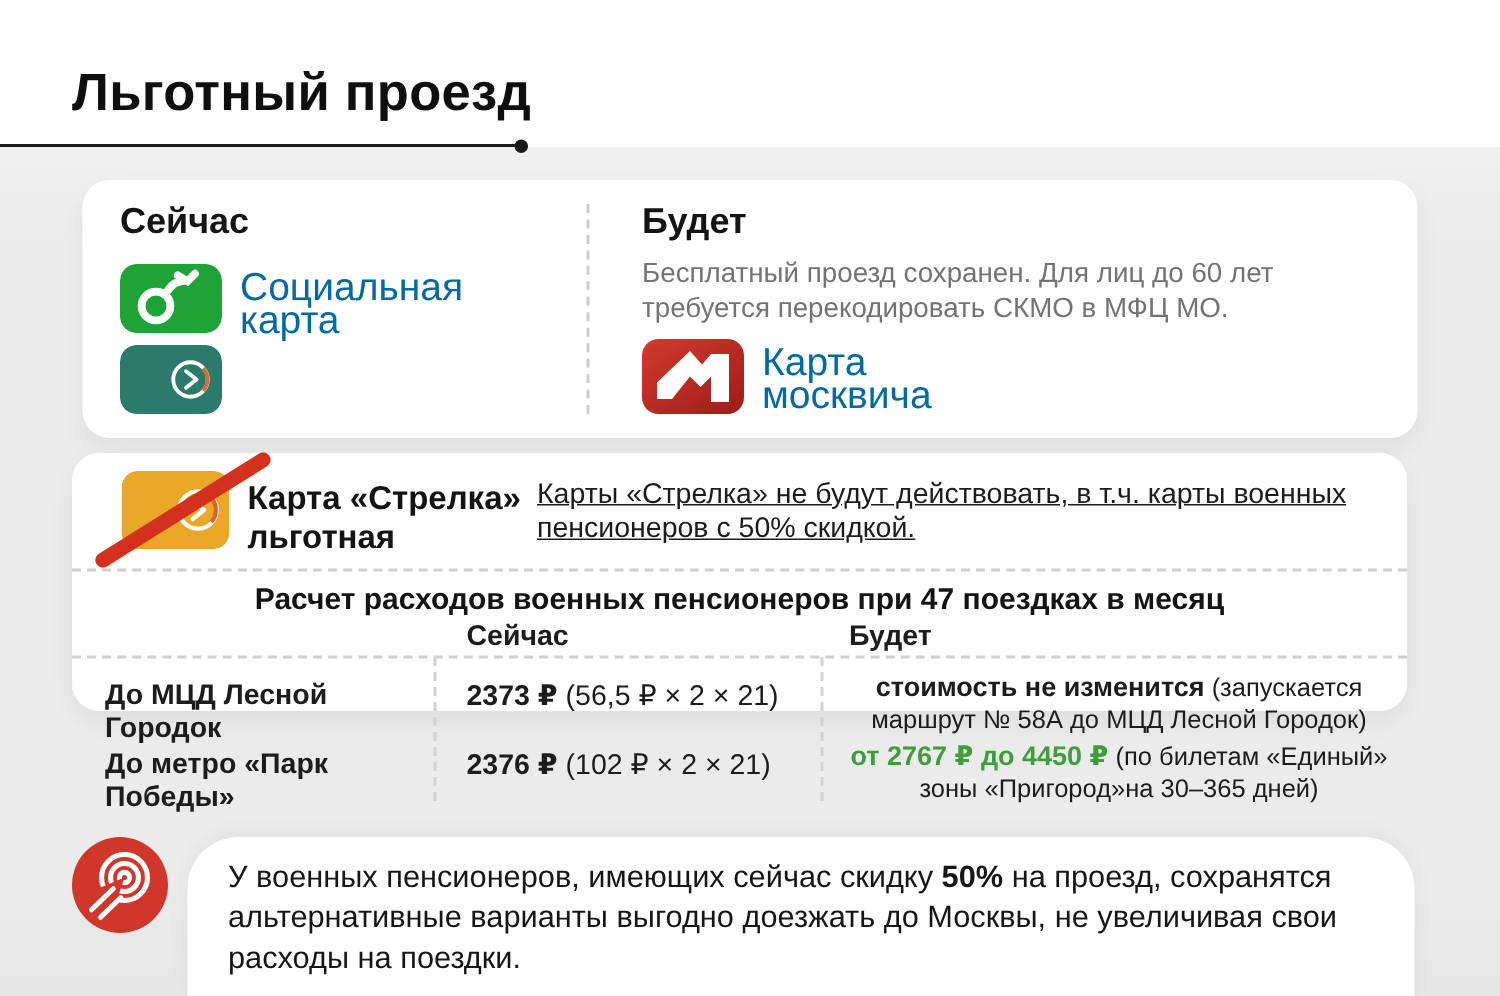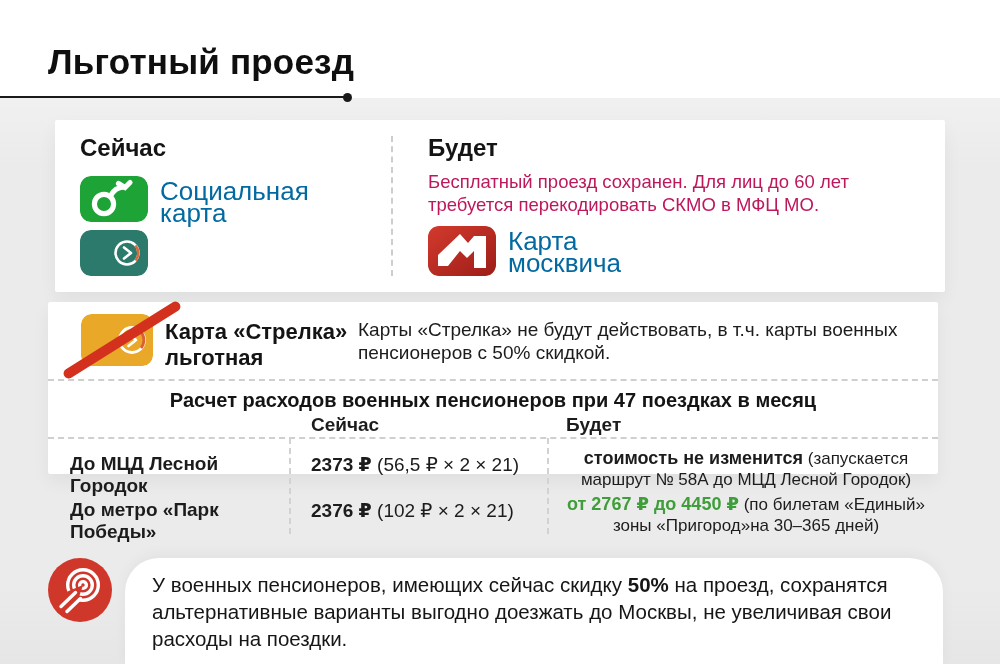--- a/index.html
+++ b/index.html
@@ -13,27 +13,27 @@
     background:linear-gradient(180deg,#f0f0f0 0%,#ebebeb 12%,#ebebeb 86%,#e6e6e6 100%); }
 
   
   .page-title { position:absolute; left:48px; top:42px; font-size:35px; font-weight:bold;
     color:#0f0f0f; letter-spacing:.2px; }
   .title-line { position:absolute; left:0; top:96px; width:348px; height:2px; background:#1a1a1a; }
   .title-line .dot { position:absolute; right:-4px; top:-3.5px; width:9px; height:9px;
     border-radius:50%; background:#1a1a1a; }
 
   
-  .card { position:absolute; background:#fff; border-radius:2px;
+  .card { position:absolute; background:#fff; border-radius:18px;
     box-shadow:0 8px 18px rgba(0,0,0,.05); }
   .card1 { left:55px; top:120px; width:890px; height:172px; }
   .card2 { left:48px; top:302px; width:890px; height:172px; }
 
   h2.block-heading { position:absolute; font-size:24px; font-weight:bold; color:#141414; }
-  .txt { font-size:18.5px; line-height:23px; color:#be185d; }
+  .txt { font-size:18.5px; line-height:23px; color:#737373; }
   .lbl { font-size:26px; line-height:22px; font-weight:normal; color:#0369a1; }
 
   .icon-rect { border-radius:11px; display:block; }
 
   
   .now-heading { left:25px; top:14px; }
   .future-heading { left:373px; top:14px; }
   .icon-social { position:absolute; left:25px; top:56px; }
   .label-social { position:absolute; left:105px; top:60px; width:140px; }
   .icon-strelka-student { position:absolute; left:25px; top:110px; }
@@ -45,21 +45,21 @@
   .label-moskvich { position:absolute; left:453px; top:110px; width:110px; }
   .moskvich-note { position:absolute; left:557px; top:108px; width:315px; }
 
   
   .strelka-block { position:absolute; left:33px; top:12px; width:72px; height:52px; }
   .strike-line { position:absolute; left:-27px; top:21px; width:136px; height:10px;
     background:#d4301e; border-radius:6px; transform:rotate(-32deg); }
   .label-strelka-lgot { position:absolute; left:117px; top:17px; width:210px;
     font-size:22px; line-height:26px; font-weight:bold; color:#141414; }
   .strelka-desc { position:absolute; left:310px; top:16px; width:575px;
-    font-size:19px; line-height:23px; }
+    font-size:19px; line-height:23px;text-decoration:underline; }
   .hr-dash { position:absolute; left:0; width:890px; border-top:2px dashed #cfcfcf; }
   .hr1 { top:77px; } .hr2 { top:135px; }
   .table-title { position:absolute; left:0; top:87px; width:890px; text-align:center;
     font-size:20px; font-weight:bold; color:#141414; }
   .col-head { position:absolute; top:112px; font-size:19px; font-weight:bold; }
   .col-head-now { left:263px; } .col-head-future { left:518px; }
   .vdiv { position:absolute; top:136px; height:96px; border-left:2px dashed #d2d2d2; }
   .vdiv1 { left:241px; } .vdiv2 { left:499px; }
   .route { position:absolute; left:22px; width:215px; font-size:19px; font-weight:bold; }
   .route1 { top:151px; } .route2 { top:197px; }

